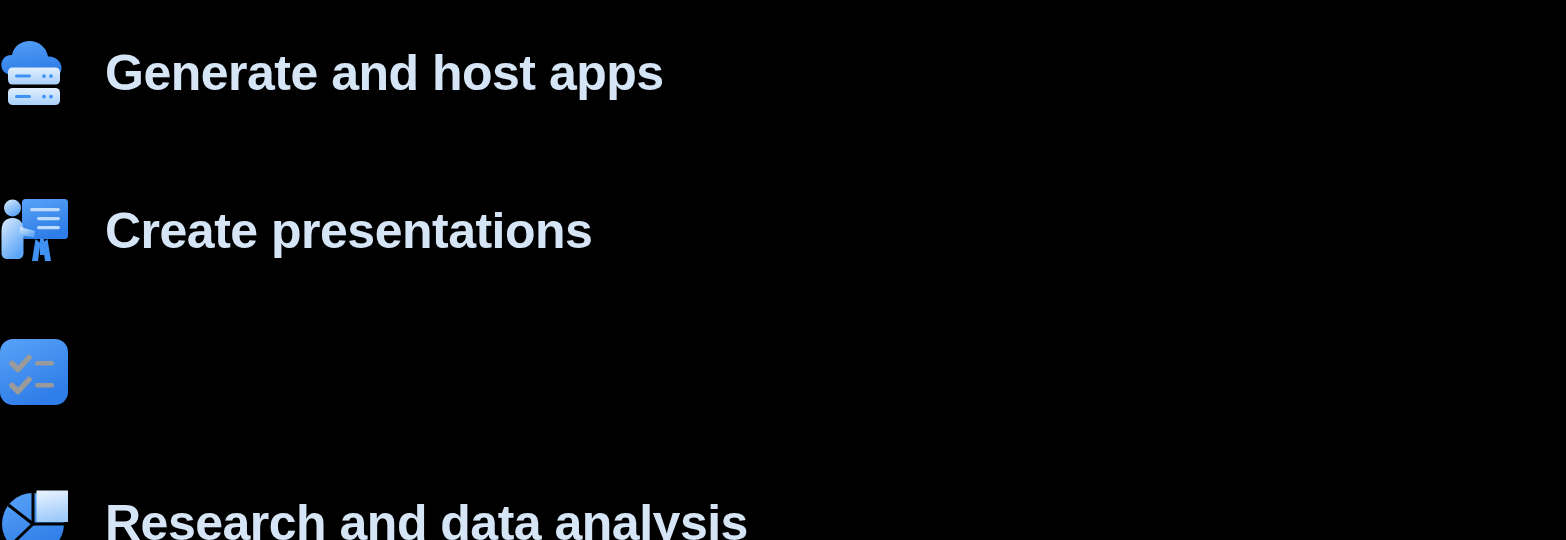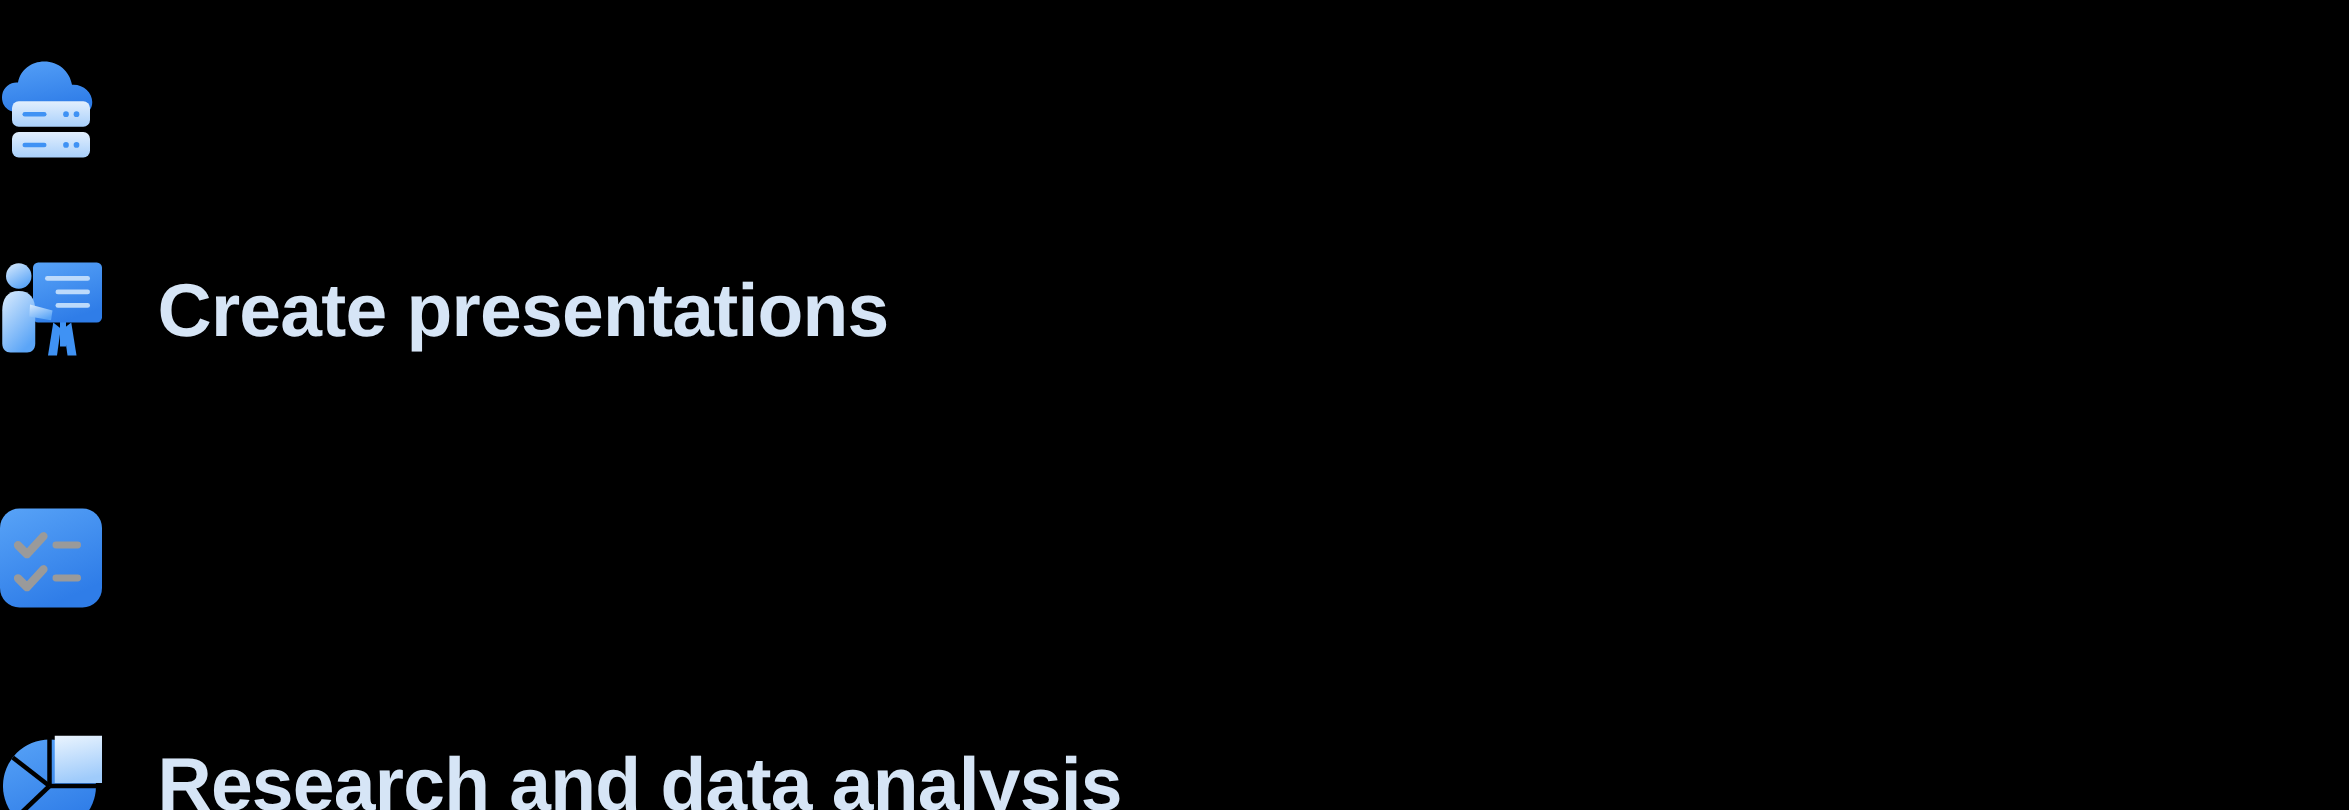--- a/index.html
+++ b/index.html
@@ -24,21 +24,21 @@
   }
   .feature-row {
     position: absolute;
     left: 0;
     width: 1566px;
     height: 150px;
     display: flex;
     align-items: center;
   }
   .feature-row.r0 { top: -2px; }
-  .feature-row.r1 { top: 132px; }
+  .feature-row.r1 { top: 156px; }
   .feature-row.r2 { top: 298px; }
   .feature-row.r3 { top: 448px; }
 
   .icon-slot {
     width: 72px;
     min-width: 72px;
     height: 72px;
     margin-left: 0px;
     position: relative;
     display: block;
@@ -80,20 +80,21 @@
         <rect x="8" y="30.5" width="52" height="17" rx="4.5" fill="url(#g-bar1)"></rect>
         <rect x="8" y="51" width="52" height="17" rx="4.5" fill="url(#g-bar1)"></rect>
         <rect x="15" y="37.6" width="16" height="3" rx="1.5" fill="#3f92f4"></rect>
         <circle cx="44" cy="39.1" r="1.9" fill="#3f92f4"></circle>
         <circle cx="51" cy="39.1" r="1.9" fill="#3f92f4"></circle>
         <rect x="15" y="58.1" width="16" height="3" rx="1.5" fill="#3f92f4"></rect>
         <circle cx="44" cy="59.6" r="1.9" fill="#3f92f4"></circle>
         <circle cx="51" cy="59.6" r="1.9" fill="#3f92f4"></circle>
       </svg>
     </div>
+    <div class="feature-label">Generate and host apps</div>
   </div>
 
   <div class="feature-row r1">
     <div class="icon-slot">
       <svg viewBox="0 0 72 72" xmlns="http://www.w3.org/2000/svg">
         <defs>
           <linearGradient id="g-person" x1="0" y1="0" x2="0.6" y2="1">
             <stop offset="0" stop-color="#dbecfd"></stop>
             <stop offset="1" stop-color="#5ba5f7"></stop>
           </linearGradient>

